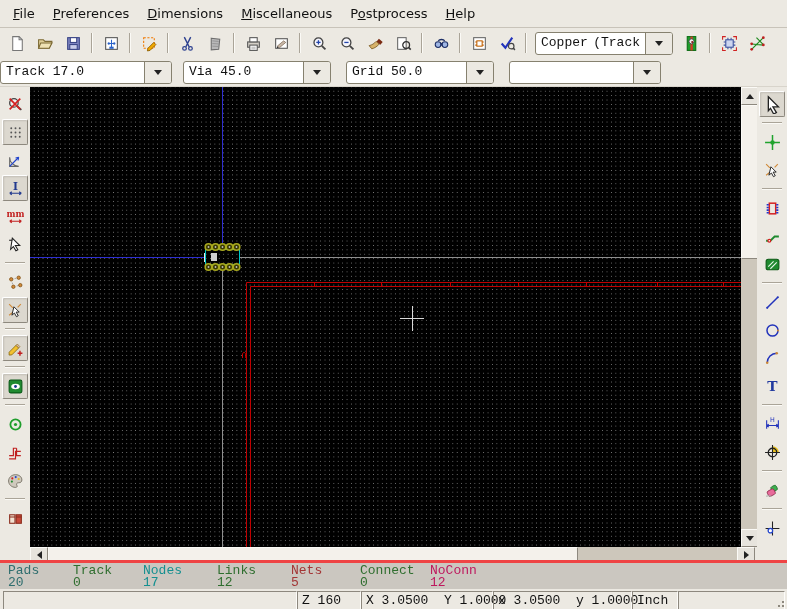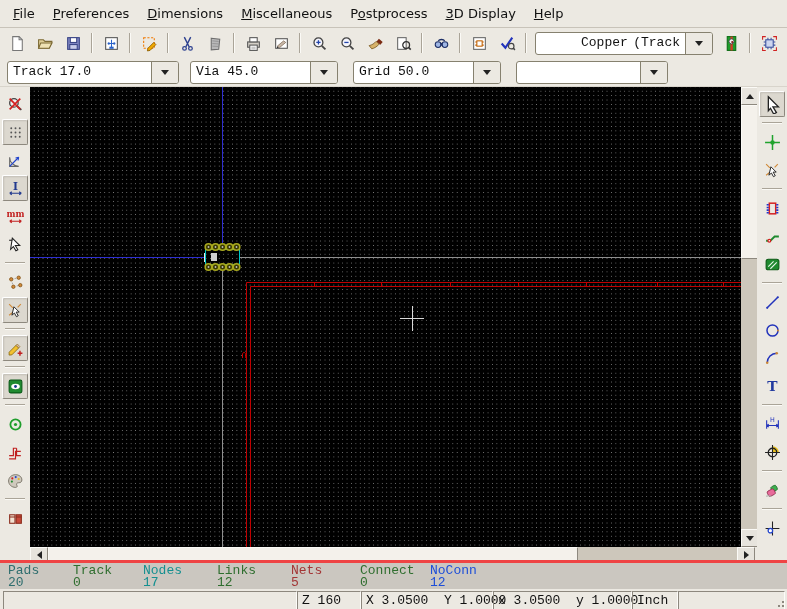--- a/index.html
+++ b/index.html
@@ -72,21 +72,20 @@
 </style>
 </head>
 <body>
 
 <div class="menubar">
     <span class="menu-item"><u>F</u>ile</span>
     <span class="menu-item"><u>P</u>references</span>
     <span class="menu-item"><u>D</u>imensions</span>
     <span class="menu-item"><u>M</u>iscellaneous</span>
     <span class="menu-item">P<u>o</u>stprocess</span>
-    <span class="menu-item"><u>3</u>D Display</span>
     <span class="menu-item"><u>H</u>elp</span>
   </div>
 
 <div class="tbar">
   <div style="display:flex;align-items:center;" id="tbTopLeft">
       <button class="tool" title="new-board">
         <svg width="17" height="17" viewBox="0 0 16 16">
           <path d="M3.5 1.5h6l3 3v10h-9z" fill="#fff" stroke="#777"></path>
           <path d="M9.5 1.5v3h3" fill="none" stroke="#777"></path>
         </svg>
@@ -197,21 +196,21 @@
       </button>
       <button class="tool" title="drc-check">
         <svg width="17" height="17" viewBox="0 0 16 16">
           <path d="M2.5 8l3.5 4 6.5-9.5" stroke="#2233bb" stroke-width="2" fill="none"></path>
           <circle cx="11.5" cy="10.5" r="2.6" fill="none" stroke="#444" stroke-width="1.1"></circle>
           <path d="M13.3 12.3l1.7 1.7" stroke="#444" stroke-width="1.4"></path>
         </svg>
       </button>
       <div class="vsep"></div>
     </div>
-  <div class="combo" style="width:136px;margin:14px 4px;padding-left:40px;">
+  <div class="combo" style="width:136px;margin:14px 4px;">
     <div class="val">
       <span>Copper</span>
       <span>(Track</span>
     </div>
     <div class="dbtn">
       <div class="tri-down"></div>
     </div>
   </div>
   <div style="display:flex;align-items:center;" id="tbTopRight">
       <button class="tool" title="layer-pair">
@@ -236,21 +235,21 @@
           <circle cx="2.5" cy="13.5" r="1.3" fill="#c02020"></circle>
           <circle cx="13.5" cy="2.5" r="1.3" fill="#c02020"></circle>
           <circle cx="13.5" cy="9.3" r="1.3" fill="#c02020"></circle>
           <circle cx="2.5" cy="8.3" r="1.3" fill="#c02020"></circle>
         </svg>
       </button>
     </div>
 </div>
 
 <div class="tbar2">
-  <div class="combo" style="width:170px;margin-left:7px;">
+  <div class="combo" style="width:170px;">
     <div class="val">Track 17.0</div>
     <div class="dbtn">
         <div class="tri-down"></div>
       </div>
   </div>
   <div class="combo" style="width:146px;margin-left:11px;">
     <div class="val">Via 45.0</div>
     <div class="dbtn">
         <div class="tri-down"></div>
       </div>
@@ -561,21 +560,21 @@
     </div>
 </div>
 
 <div class="status1" id="statusCounters">
     <div class="counter" style="left: 8px; color: rgb(47, 110, 110);"><div>Pads</div><div>20</div></div>
     <div class="counter" style="left: 73px; color: rgb(47, 110, 47);"><div>Track</div><div>0</div></div>
     <div class="counter" style="left: 143px; color: rgb(22, 144, 144);"><div>Nodes</div><div>17</div></div>
     <div class="counter" style="left: 217px; color: rgb(47, 110, 47);"><div>Links</div><div>12</div></div>
     <div class="counter" style="left: 291px; color: rgb(163, 53, 53);"><div>Nets</div><div>5</div></div>
     <div class="counter" style="left: 360px; color: rgb(47, 110, 47);"><div>Connect</div><div>0</div></div>
-    <div class="counter" style="left: 430px; color: #1d4ed8;"><div>NoConn</div><div>12</div></div>
+    <div class="counter" style="left: 430px; color: #be185d;"><div>NoConn</div><div>12</div></div>
   </div>
 
 <div class="status2">
   <div class="cell" style="left:3px;width:288px;"></div>
   <div class="cell" style="left:297px;width:58px;">Z 160</div>
   <div class="cell" style="left:361px;width:126px;">X 3.0500  Y 1.0000</div>
   <div class="cell" style="left:493px;width:133px;">x 3.0500  y 1.0000</div>
   <div class="cell" style="left:632px;width:40px;">Inch</div>
   <div class="cell" style="left:678px;width:101px;"></div>
   <div class="grip"></div>

